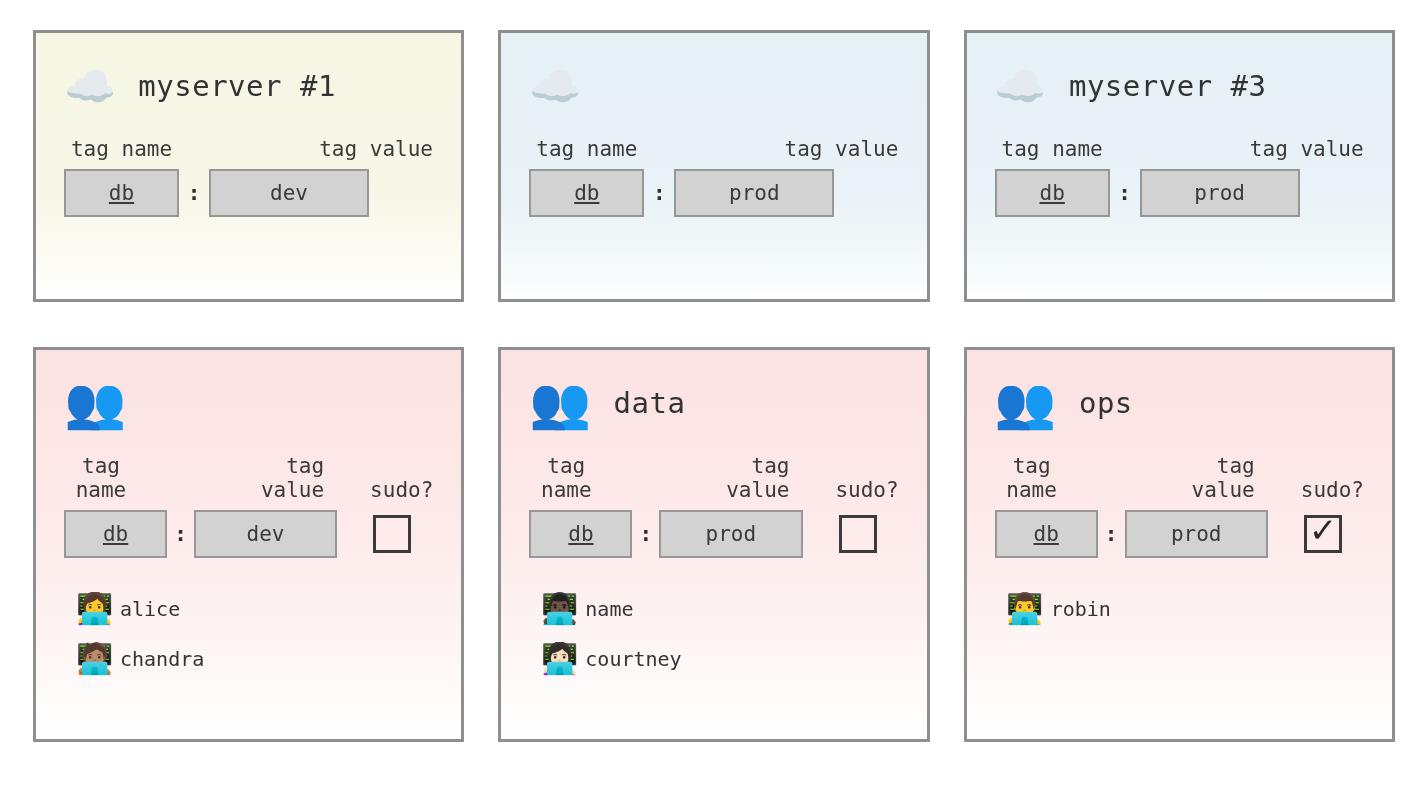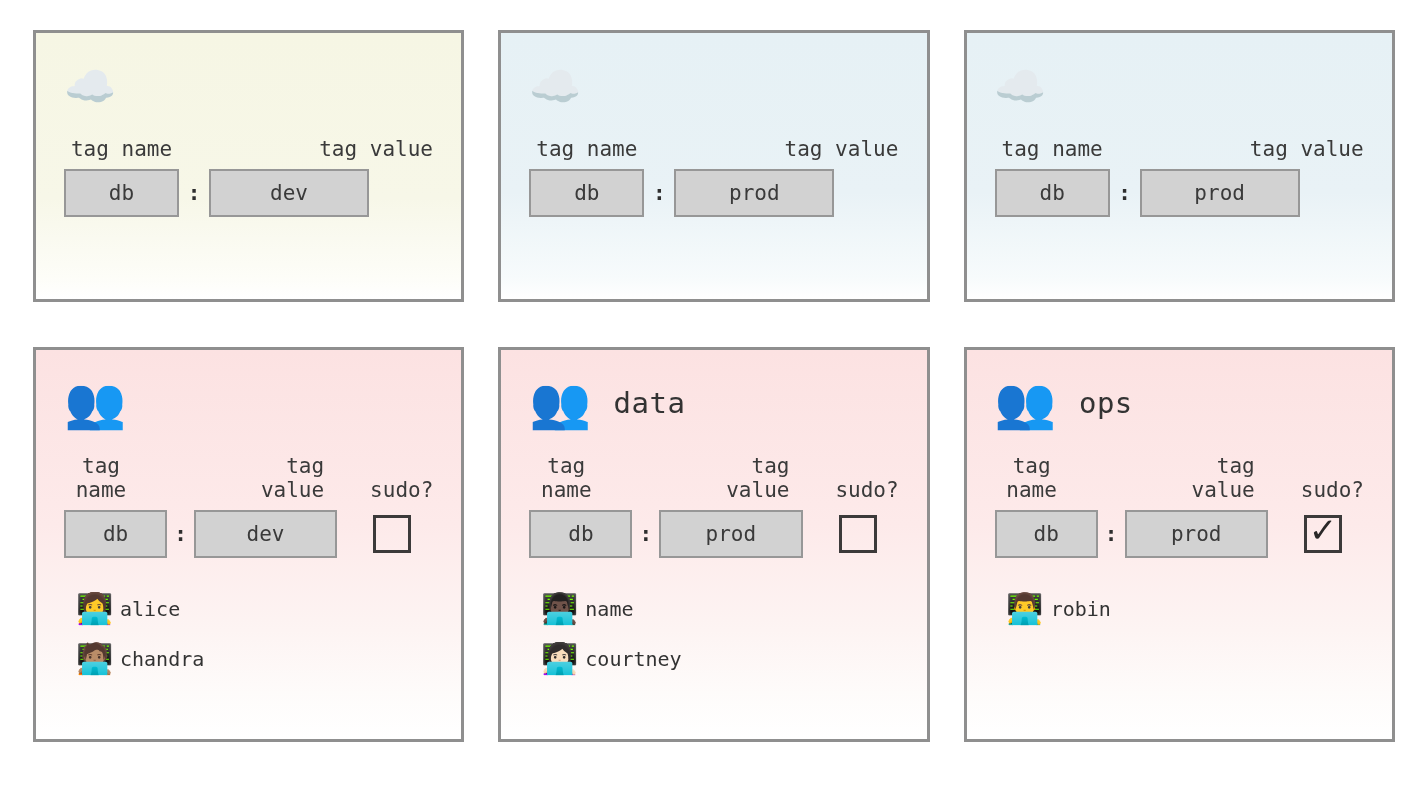--- a/index.html
+++ b/index.html
@@ -101,21 +101,21 @@
   .tag-box {
     box-sizing: border-box;
     height: 48px;
     line-height: 44px;
     background: #d2d2d2;
     border: 2px solid #979797;
     text-align: center;
     font-size: 21px;
     color: #3a3a3a;
   }
-  .tag-box.name  { width: 115px; }
+  .tag-box.name  { width: 115px; text-decoration: underline; }
   .tag-box.value { width: 160px; }
   .tag-colon {
     width: 30px;
     text-align: center;
     font-size: 21px;
     color: #2e2e2e;
     font-weight: bold;
   }
   .sudo-cell {
     width: 92px;
@@ -169,20 +169,21 @@
 </head>
 <body>
 
 <div id="board">
 
   <div class="row row-servers">
 
     <div class="card server tone-cream">
       <div class="card-head">
         <span class="head-icon cloud">☁️</span>
+        <span class="card-title">myserver #1</span>
       </div>
       <div class="tag-block">
         <div class="tag-headers">
           <span class="th-name">tag name</span>
           <span class="th-colon"></span>
           <span class="th-value">tag value</span>
         </div>
         <div class="tag-row">
           <span class="tag-box name">db</span>
           <span class="tag-colon">:</span>
@@ -205,20 +206,21 @@
           <span class="tag-box name">db</span>
           <span class="tag-colon">:</span>
           <span class="tag-box value">prod</span>
         </div>
       </div>
     </div>
 
     <div class="card server tone-blue">
       <div class="card-head">
         <span class="head-icon cloud">☁️</span>
+        <span class="card-title">myserver #3</span>
       </div>
       <div class="tag-block">
         <div class="tag-headers">
           <span class="th-name">tag name</span>
           <span class="th-colon"></span>
           <span class="th-value">tag value</span>
         </div>
         <div class="tag-row">
           <span class="tag-box name">db</span>
           <span class="tag-colon">:</span>

